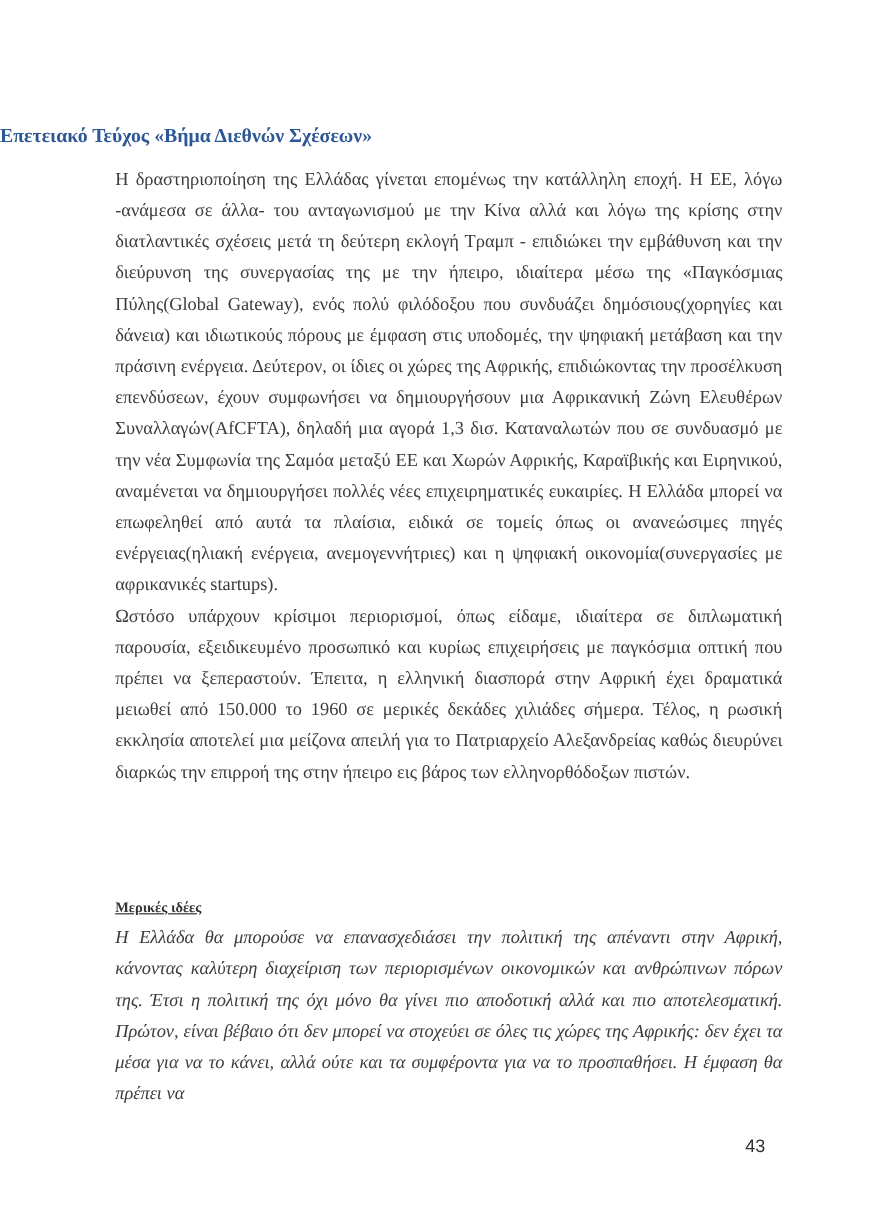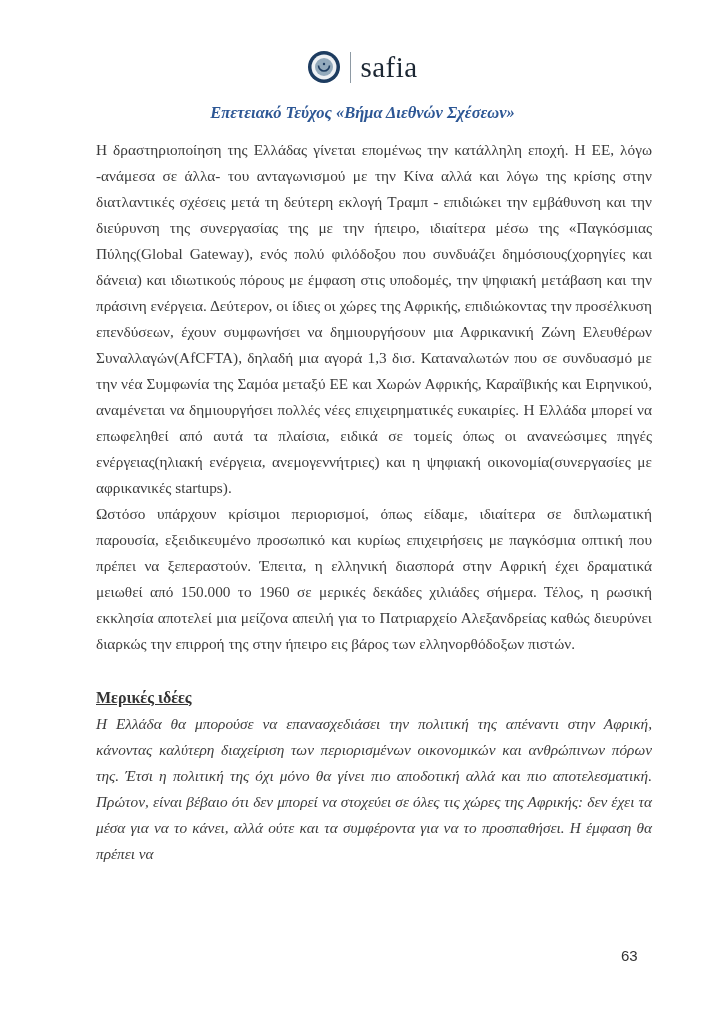--- a/index.html
+++ b/index.html
@@ -21,76 +21,62 @@
   .emblem { width: 34px; height: 34px; display: block; }
   .logo-divider { width: 1px; height: 31px; background: #8e9aa4; }
   .logo-text {
     font-size: 29px; line-height: 1;
     color: #1c2733; letter-spacing: 0.5px;
   }
   .doc-title {
     position: absolute;
     top: 103px; left: 0; width: 100%;
     margin: 0;
-    text-align: center;
+    text-align: left;
     font-size: 16.5px;
     font-weight: bold;
-    font-style: italic;
     color: #2d5795;
   }
   .content {
     position: absolute;
     top: 137px; left: 96px; width: 556px;
     color: #3c3c3c;
     font-size: 15.3px;
     line-height: 26px;
     text-align: justify;
   }
   .content p { margin: 0; }
   .p2 { margin-top: 17px; }
   .section-heading {
-    margin: 28px 0 0 0;
-    font-size: 16px;
+    margin: 86px 0 0 0;
+    font-size: 12px;
     font-weight: bold;
     text-decoration: underline;
     color: #343434;
     text-align: left;
   }
   .p3 { margin-top: 60px; font-style: italic; }
   .page-number {
     position: absolute;
     top: 947px; left: 621px;
     font-family: "Liberation Sans", sans-serif;
     font-size: 15px;
     color: #323232;
   }
 </style>
 </head>
 <body>
 
 <div class="page">
 
-  <header class="logo-row">
-    <span class="emblem">
-      <svg viewBox="0 0 34 34" width="34" height="34" aria-hidden="true">
-        <circle cx="17" cy="17" r="16" fill="#1d3c60"></circle>
-        <circle cx="17" cy="17" r="12.5" fill="#eef1f4"></circle>
-        <circle cx="17" cy="17" r="9" fill="#93aabc"></circle>
-        <path d="M11.5 15.5 a5.5 5.5 0 0 0 11 0" fill="none" stroke="#1d3c60" stroke-width="1.6"></path>
-        <circle cx="17" cy="14" r="1.2" fill="#1d3c60"></circle>
-      </svg>
-    </span>
-    <span class="logo-divider"></span>
-    <span class="logo-text">safia</span>
-  </header>
 
   <h1 class="doc-title">Επετειακό Τεύχος «Βήμα Διεθνών Σχέσεων»</h1>
 
   <main class="content">
     <p class="p1">Η δραστηριοποίηση της Ελλάδας γίνεται επομένως την κατάλληλη εποχή. Η ΕΕ, λόγω -ανάμεσα σε άλλα- του ανταγωνισμού με την Κίνα αλλά και λόγω της κρίσης στην διατλαντικές σχέσεις μετά τη δεύτερη εκλογή Τραμπ - επιδιώκει την εμβάθυνση και την διεύρυνση της συνεργασίας της με την ήπειρο, ιδιαίτερα μέσω της «Παγκόσμιας Πύλης(Global Gateway), ενός πολύ φιλόδοξου που συνδυάζει δημόσιους(χορηγίες και δάνεια) και ιδιωτικούς πόρους με έμφαση στις υποδομές, την ψηφιακή μετάβαση και την πράσινη ενέργεια. Δεύτερον, οι ίδιες οι χώρες της Αφρικής, επιδιώκοντας την προσέλκυση επενδύσεων, έχουν συμφωνήσει να δημιουργήσουν μια Αφρικανική Ζώνη Ελευθέρων Συναλλαγών(AfCFTA), δηλαδή μια αγορά 1,3 δισ. Καταναλωτών που σε συνδυασμό με την νέα Συμφωνία της Σαμόα μεταξύ ΕΕ και Χωρών Αφρικής, Καραϊβικής και Ειρηνικού, αναμένεται να δημιουργήσει πολλές νέες επιχειρηματικές ευκαιρίες. Η Ελλάδα μπορεί να επωφεληθεί από αυτά τα πλαίσια, ειδικά σε τομείς όπως οι ανανεώσιμες πηγές ενέργειας(ηλιακή ενέργεια, ανεμογεννήτριες) και η ψηφιακή οικονομία(συνεργασίες με αφρικανικές startups).</p>
     <p class="p2">Ωστόσο υπάρχουν κρίσιμοι περιορισμοί, όπως είδαμε, ιδιαίτερα σε διπλωματική παρουσία, εξειδικευμένο προσωπικό και κυρίως επιχειρήσεις με παγκόσμια οπτική που πρέπει να ξεπεραστούν. Έπειτα, η ελληνική διασπορά στην Αφρική έχει δραματικά μειωθεί από 150.000 το 1960 σε μερικές δεκάδες χιλιάδες σήμερα. Τέλος, η ρωσική εκκλησία αποτελεί μια μείζονα απειλή για το Πατριαρχείο Αλεξανδρείας καθώς διευρύνει διαρκώς την επιρροή της στην ήπειρο εις βάρος των ελληνορθόδοξων πιστών.</p>
     <h2 class="section-heading">Μερικές ιδέες</h2>
     <p class="p3">Η Ελλάδα θα μπορούσε να επανασχεδιάσει την πολιτική της απέναντι στην Αφρική, κάνοντας καλύτερη διαχείριση των περιορισμένων οικονομικών και ανθρώπινων πόρων της. Έτσι η πολιτική της όχι μόνο θα γίνει πιο αποδοτική αλλά και πιο αποτελεσματική. Πρώτον, είναι βέβαιο ότι δεν μπορεί να στοχεύει σε όλες τις χώρες της Αφρικής: δεν έχει τα μέσα για να το κάνει, αλλά ούτε και τα συμφέροντα για να το προσπαθήσει. Η έμφαση θα πρέπει να</p>
   </main>
 
-  <span class="page-number">63</span>
+  <span class="page-number">43</span>
 
 </div>
 
 </body></html>

